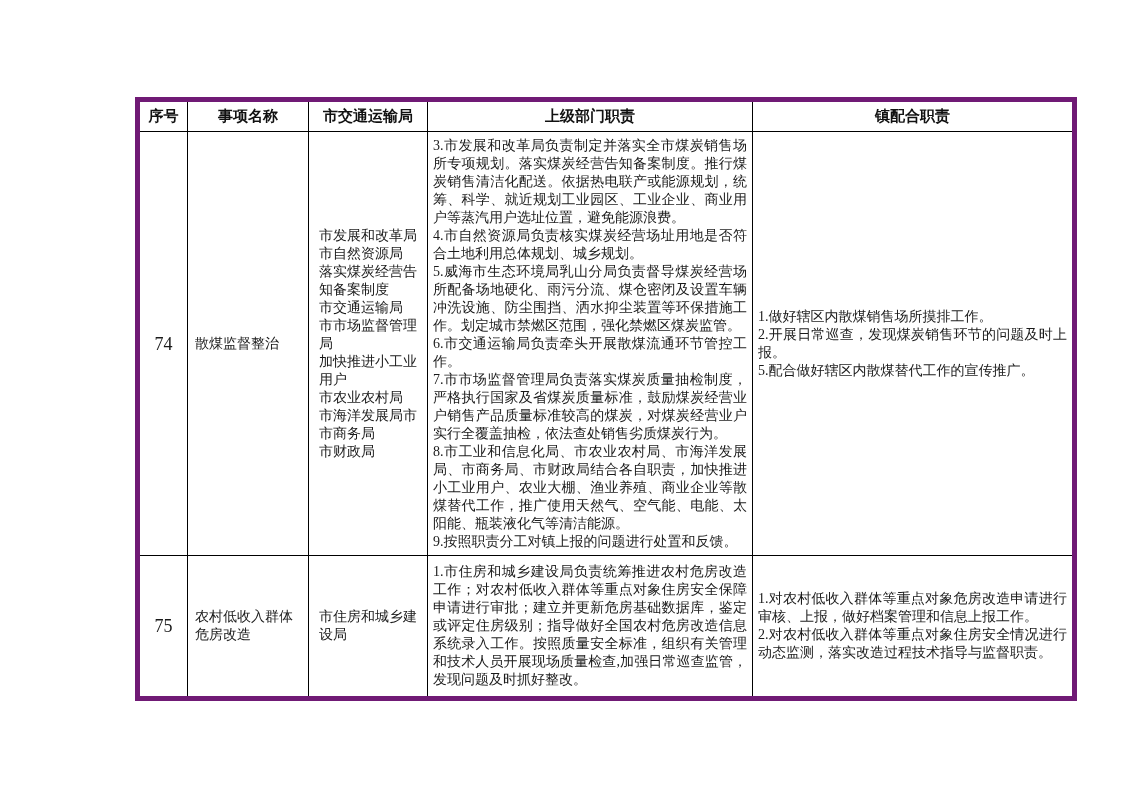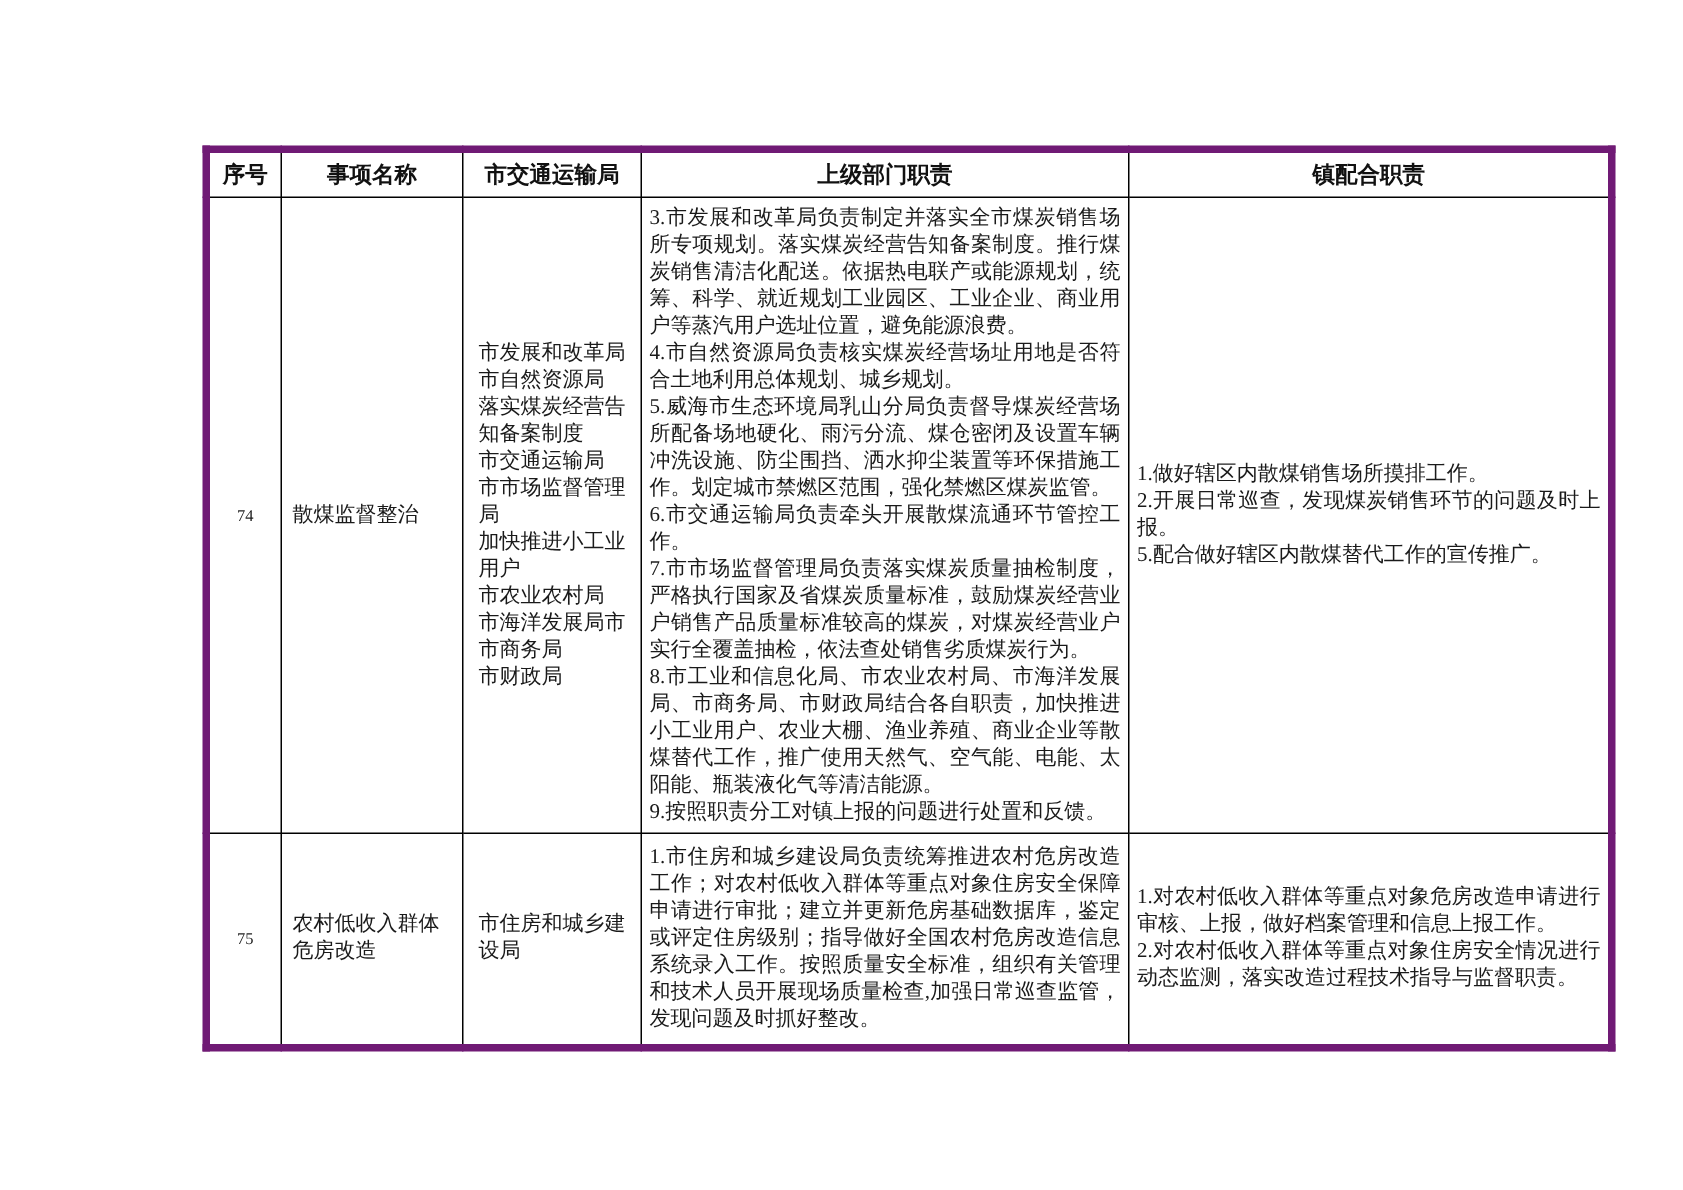--- a/index.html
+++ b/index.html
@@ -41,21 +41,21 @@
     padding: 0 2px;
   }
   .resp-table td {
     font-size: 14px;
     line-height: 18px;
   }
   tr.row-74 { height: 424px; }
   tr.row-75 { height: 143px; }
   td.c-idx {
     text-align: center;
-    font-size: 11px;
+    font-size: 18px;
   }
   td.c-name {
     padding: 0 7px;
     text-align: left;
   }
   td.c-dept {
     padding: 0 10px;
     text-align: left;
   }
   td.c-dept .dept {

